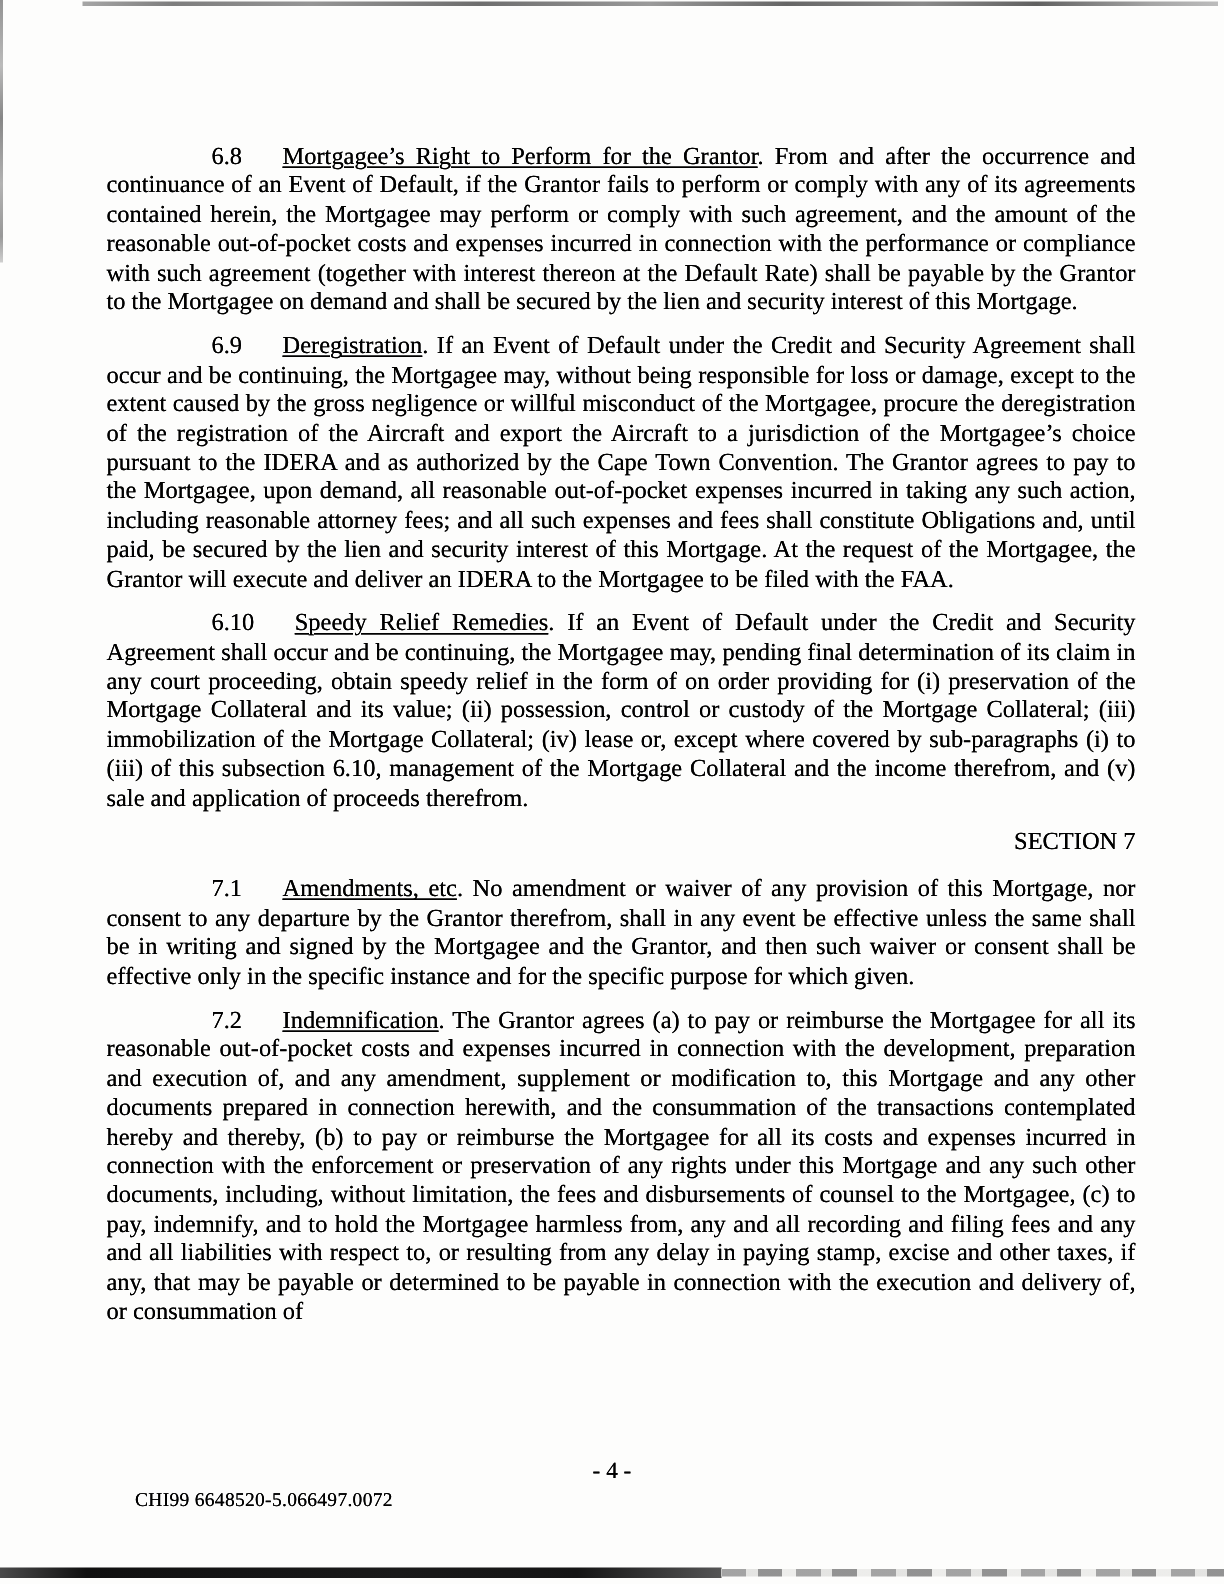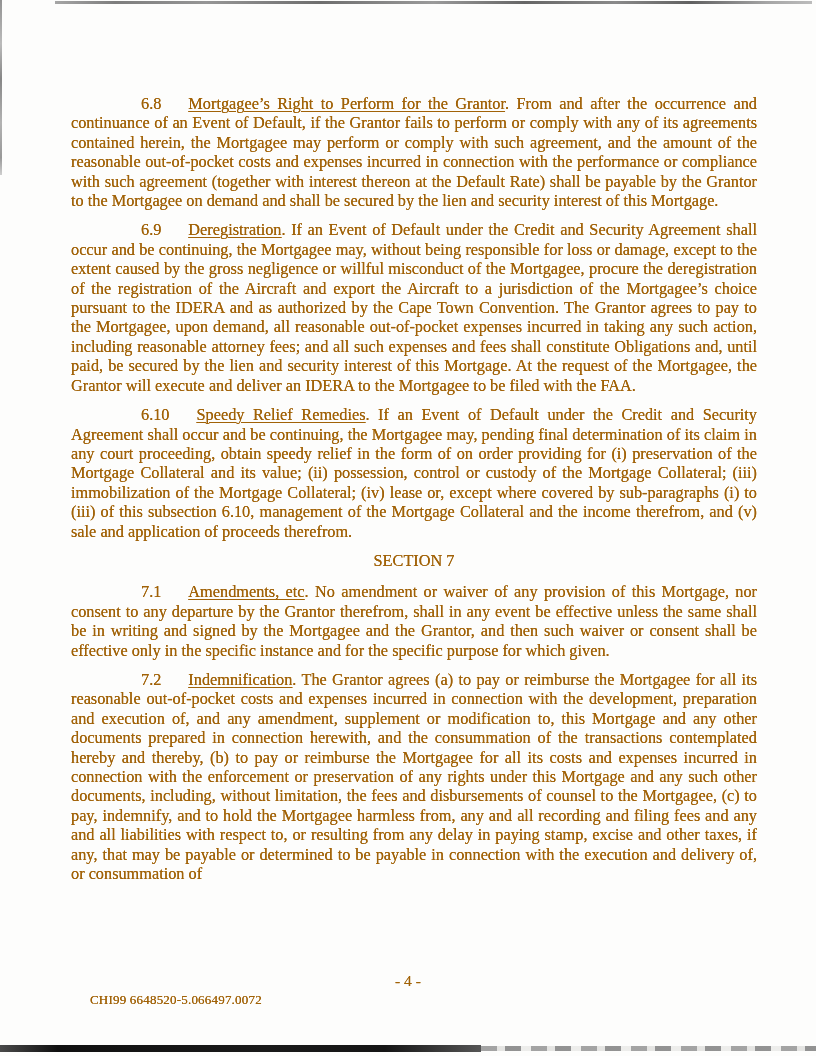--- a/index.html
+++ b/index.html
@@ -3,21 +3,21 @@
 <meta charset="utf-8">
 <style>
   html, body { margin: 0; padding: 0; background: #ffffff; }
   .page {
     position: relative;
     width: 816px;
     height: 1056px;
     background: #fdfdfc;
     overflow: hidden;
     font-family: "Liberation Serif", serif;
-    color: #a16207;
+    color: #000000;
   }
   
   .artifact-top {
     position: absolute; top: 1px; left: 55px; width: 757px; height: 3px;
     background: linear-gradient(90deg,
       #9c9c9c 0%, #6f6f6f 8%, #8a8a8a 20%, #5e5e5e 35%,
       #8f8f8f 50%, #555555 62%, #7d7d7d 74%, #4f4f4f 84%, #9b9b9b 94%, #b5b5b5 100%);
     opacity: .9;
   }
   .artifact-left {
@@ -50,21 +50,21 @@
   .pnum { margin-right: 27px; }
   .ptitle {
     text-decoration: underline;
     text-underline-offset: 2px;
     text-decoration-thickness: 1.4px;
   }
   .sec-heading {
     margin: 0 0 12px 0;
     font-size: 16.3px;
     line-height: 19.4px;
-    text-align: center;
+    text-align: right;
     text-shadow: 0 0 0.35px currentColor;
   }
   .footer-page-num {
     position: absolute; top: 972px; left: 0; width: 100%;
     text-align: center; font-size: 15.5px;
     text-shadow: 0 0 0.35px currentColor;
   }
   .footer-ref {
     position: absolute; top: 992px; left: 90px;
     font-size: 13px; letter-spacing: 0.2px;

